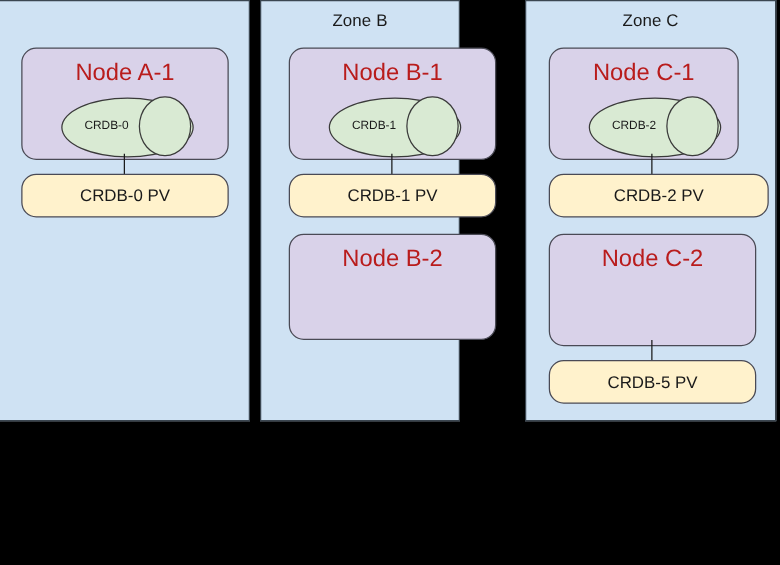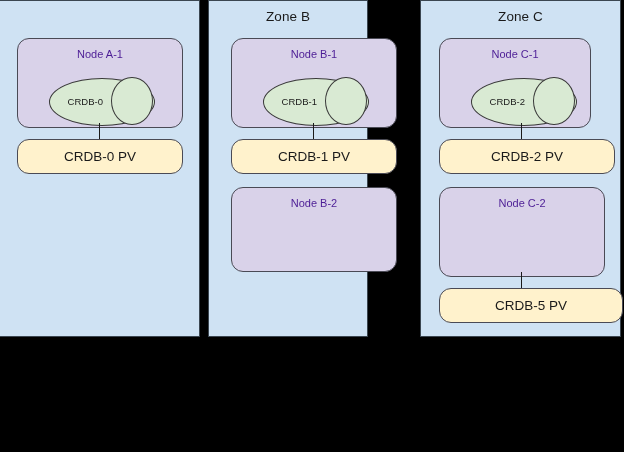--- a/index.html
+++ b/index.html
@@ -55,22 +55,22 @@
     border: 1px solid #4a4a55;
     border-radius: 12px;
     box-sizing: border-box;
   }
   .node-title {
     position: absolute;
     top: 9px;
     left: 0;
     right: 0;
     text-align: center;
-    font-size: 11px;
-    color: #4c1d95;
+    font-size: 19px;
+    color: #b91c1c;
   }
 
   
   .cyl {
     position: absolute;
     box-sizing: border-box;
   }
   .cyl-body {
     position: absolute;
     left: 0;
@@ -193,18 +193,18 @@
       <span class="pv-label">CRDB-2 PV</span>
     </div>
 
     <div class="node" style="left:18px; top:186px; width:166px; height:90px;">
       <div class="node-title">Node C-2</div>
 
     </div>
 
     <div class="connector" style="left:100px; top:271px; height:17px;"></div>
 
-    <div class="pv" style="left:18px; top:287px; width:184px; height:35px;">
+    <div class="pv" style="left:18px; top:287px; width:166px; height:35px;">
       <span class="pv-label">CRDB-5 PV</span>
     </div>
   </div>
 
 </div>
 
 </body></html>

